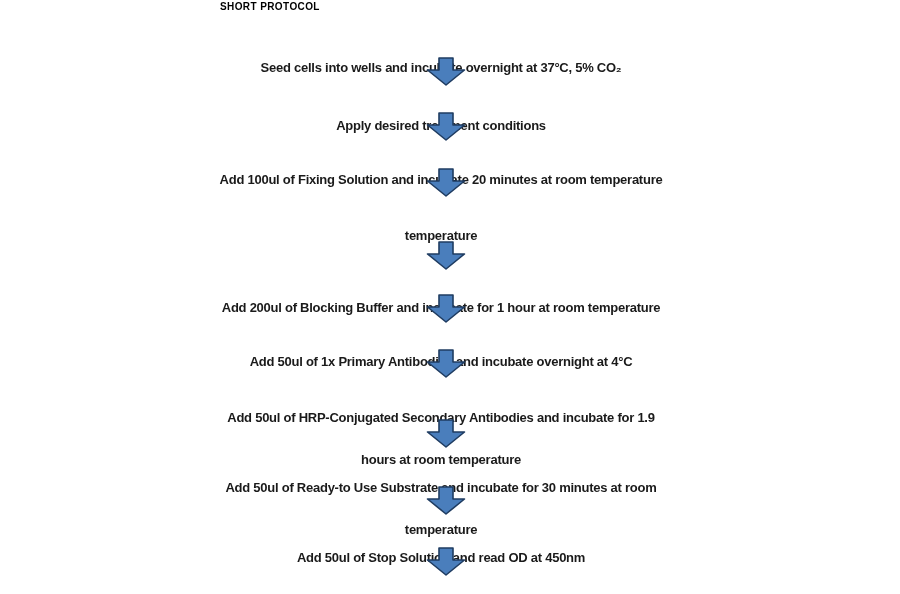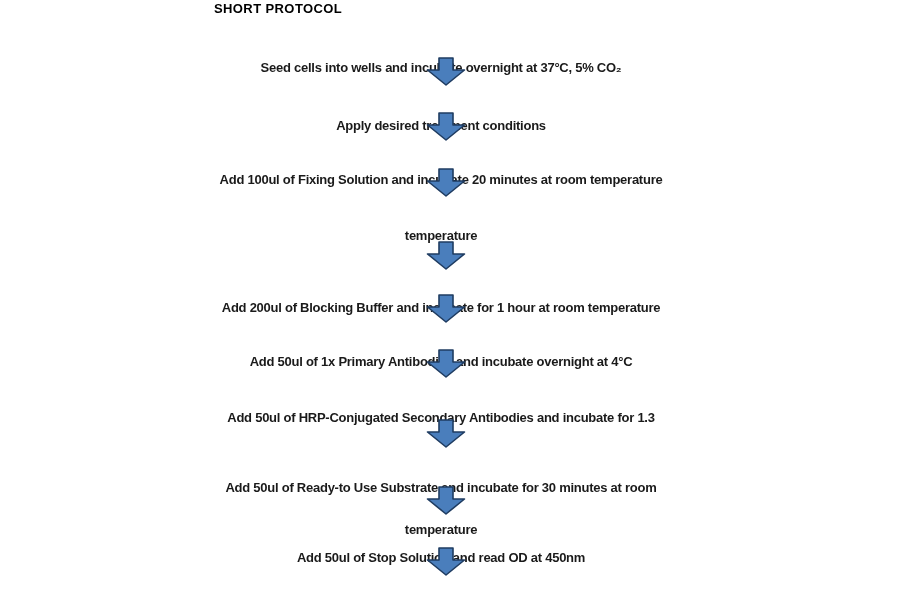--- a/index.html
+++ b/index.html
@@ -17,23 +17,23 @@
     overflow: hidden;
   }
   #canvas {
     position: relative;
     width: 900px;
     height: 594px;
     background: var(--bg);
   }
   .doc-title {
     position: absolute;
-    left: 214px;
+    left: 220px;
     top: 1px;
-    font-size: 13px;
+    font-size: 10px;
     font-weight: bold;
     letter-spacing: 0.4px;
     color: var(--title);
   }
   .step {
     position: absolute;
     left: 0;
     width: 882px;
     text-align: center;
     font-size: 13px;
@@ -123,21 +123,22 @@
     <div></div>
   </div>
 
   <div class="arrow" style="top:349px">
     <svg width="40" height="29" viewBox="0 0 40 29">
         <path d="M13 1 H27 V13 H38.5 L20 28 L1.5 13 H13 Z"></path>
       </svg>
   </div>
 
   <div class="step" style="top:383px">
-    <div>Add 50ul of HRP-Conjugated Secondary Antibodies and incubate for 1.3</div>
+    <div>Add 50ul of HRP-Conjugated Secondary Antibodies and incubate for 1.9</div>
+    <div>hours at room temperature</div>
   </div>
 
   <div class="arrow" style="top:419px">
     <svg width="40" height="29" viewBox="0 0 40 29">
         <path d="M13 1 H27 V13 H38.5 L20 28 L1.5 13 H13 Z"></path>
       </svg>
   </div>
 
   <div class="step" style="top:453px">
     <div>Add 50ul of Ready-to Use Substrate and incubate for 30 minutes at room</div>

